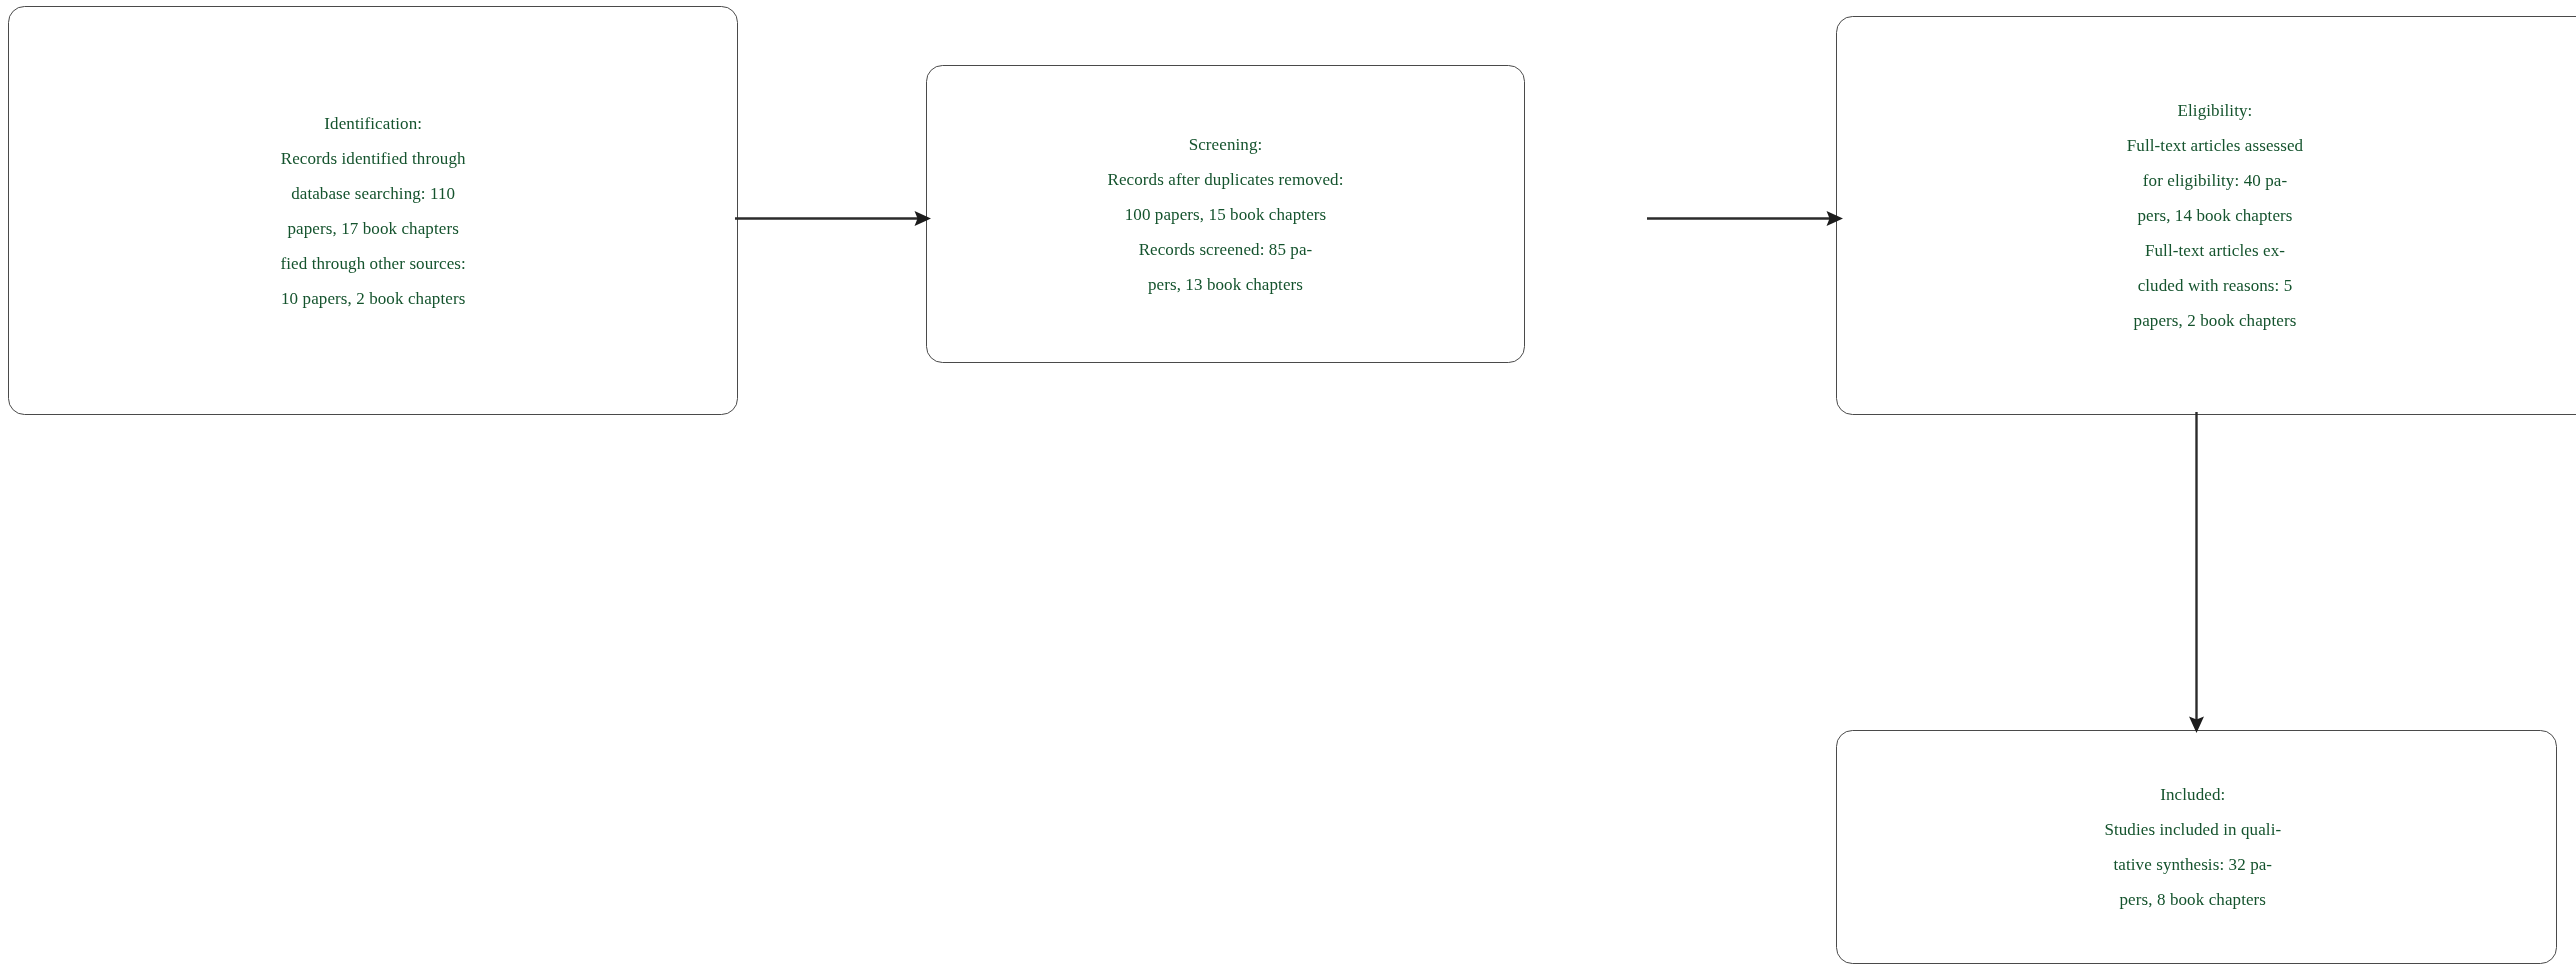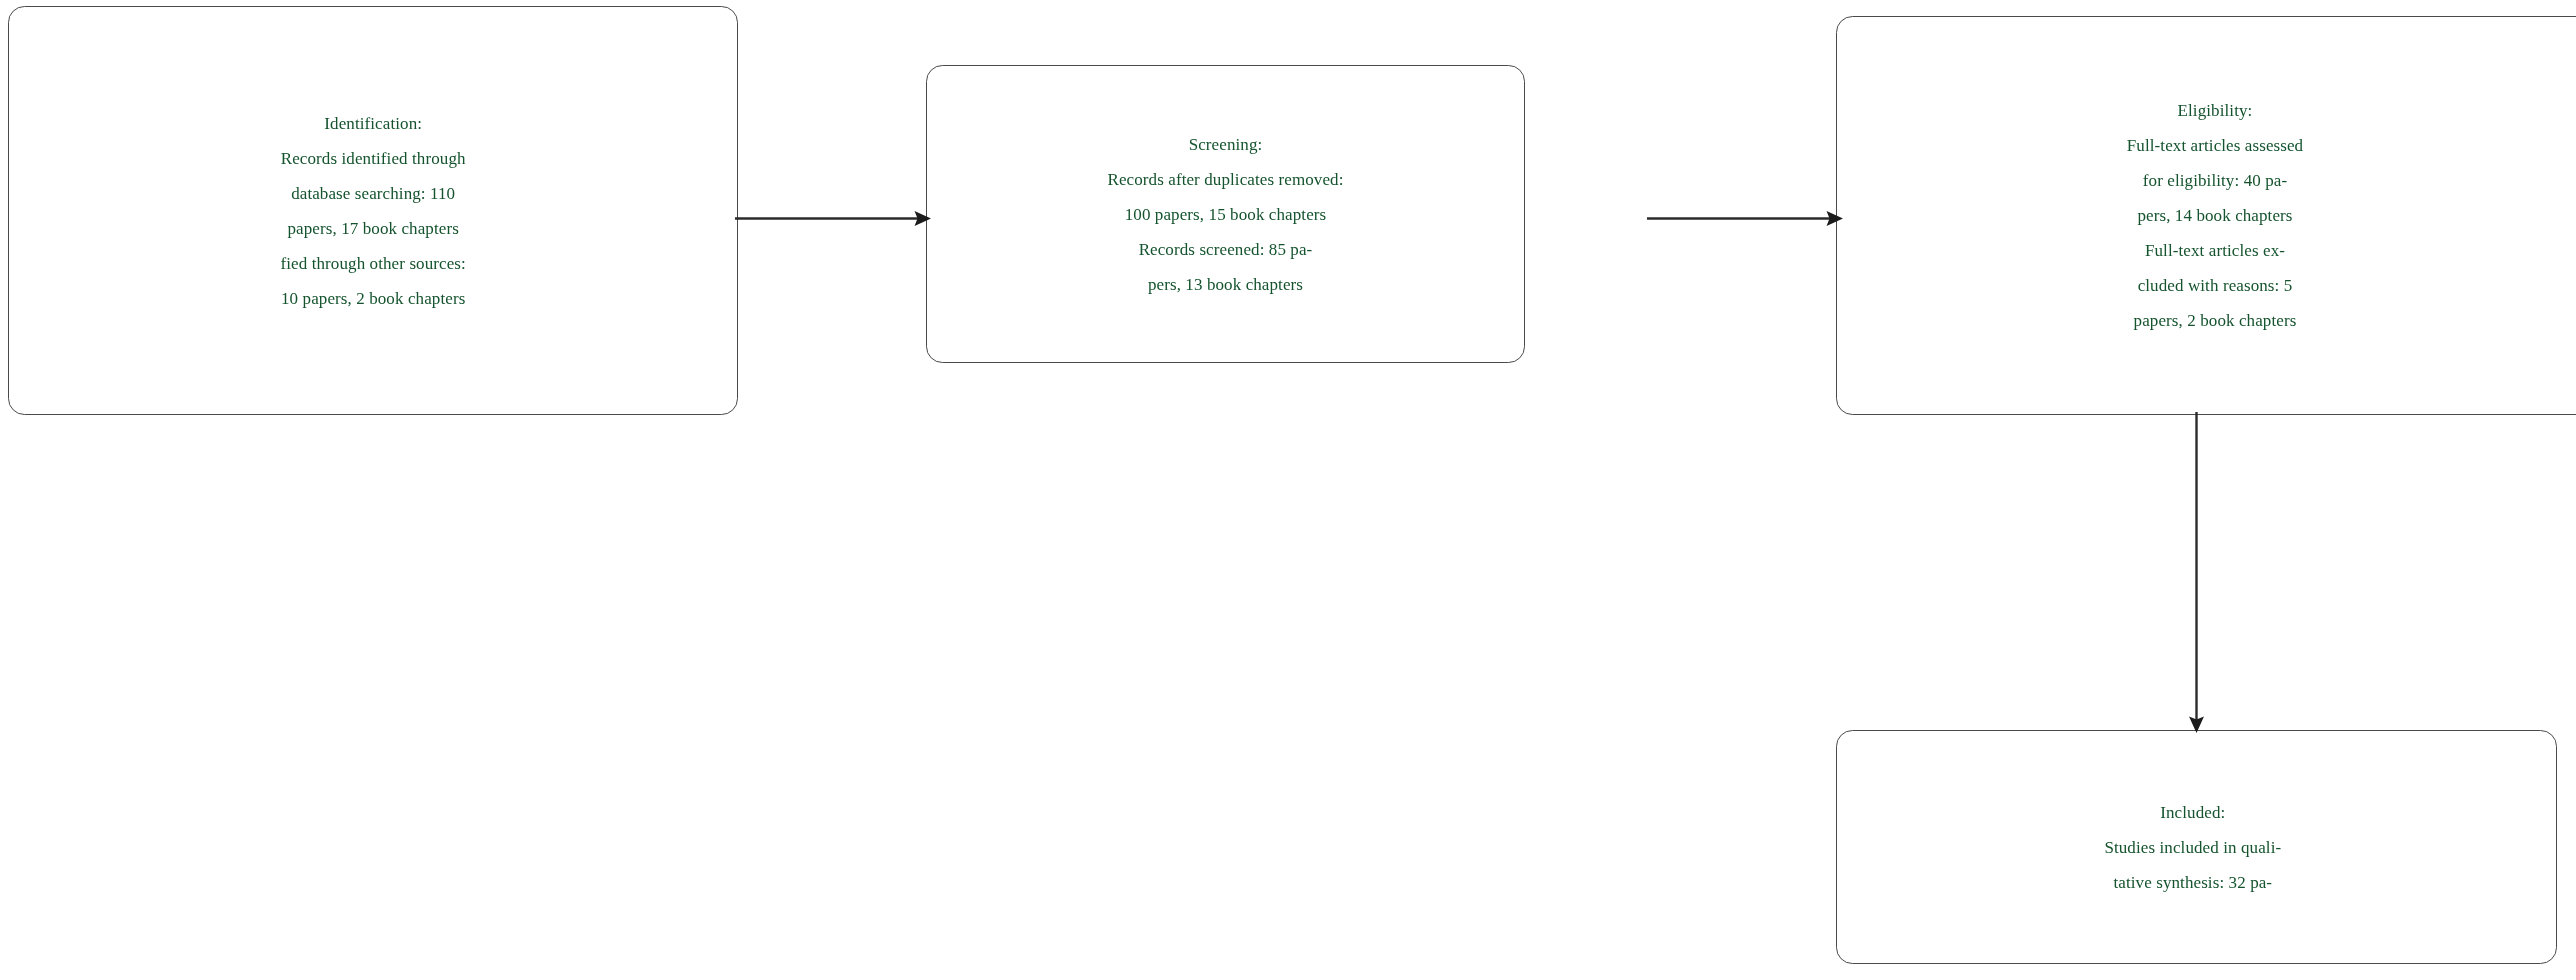--- a/index.html
+++ b/index.html
@@ -90,20 +90,21 @@
     <span class="line">pers, 14 book chapters</span>
     <span class="line">Full-text articles ex-</span>
     <span class="line">cluded with reasons:  5</span>
     <span class="line">papers, 2 book chapters</span>
   </div>
 
   <div class="flow-box" id="box-included">
     <span class="line">Included:</span>
     <span class="line">Studies included in quali-</span>
     <span class="line">tative synthesis:  32 pa-</span>
+    <span class="line">pers, 8 book chapters</span>
   </div>
 
   <svg class="arrow-svg" id="arrow-identification-to-screening" viewBox="0 0 262 60" width="196" height="45">
     <line class="arrow-line" x1="0" y1="30" x2="248" y2="30"></line>
     <polygon class="arrow-head" points="262,30 240,20 244,30 240,40"></polygon>
   </svg>
 
   <svg class="arrow-svg" id="arrow-screening-to-eligibility" viewBox="0 0 262 60" width="196" height="45">
     <line class="arrow-line" x1="0" y1="30" x2="248" y2="30"></line>
     <polygon class="arrow-head" points="262,30 240,20 244,30 240,40"></polygon>

